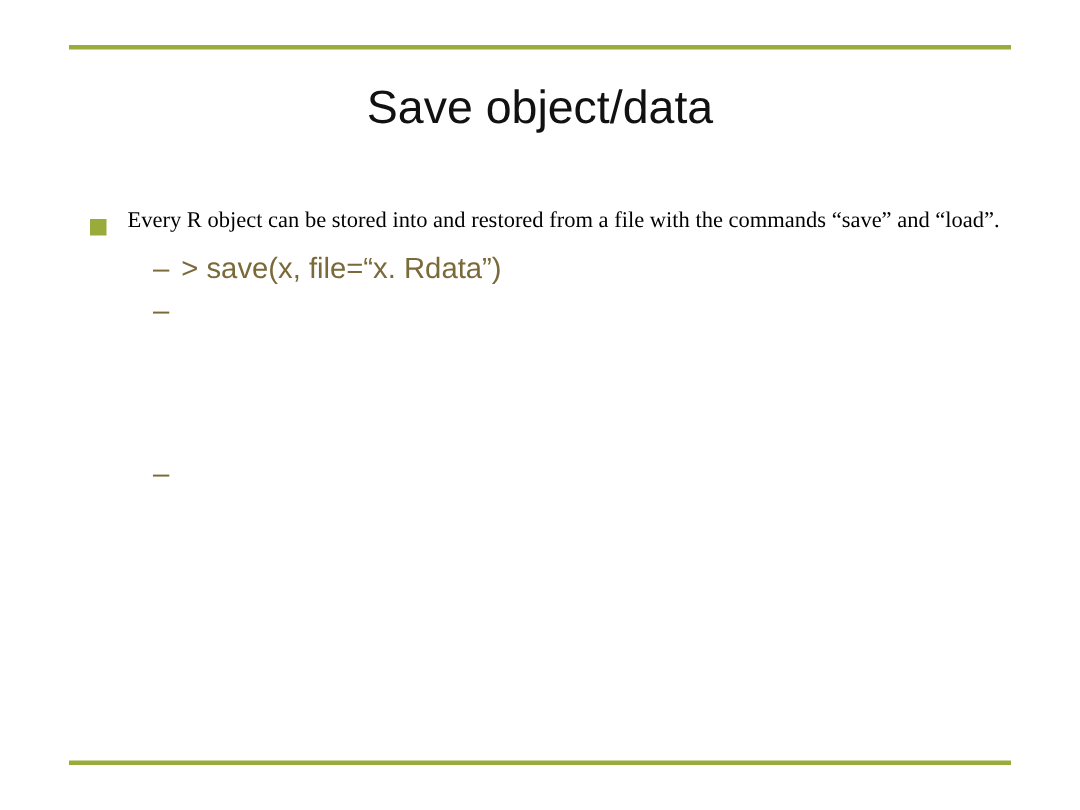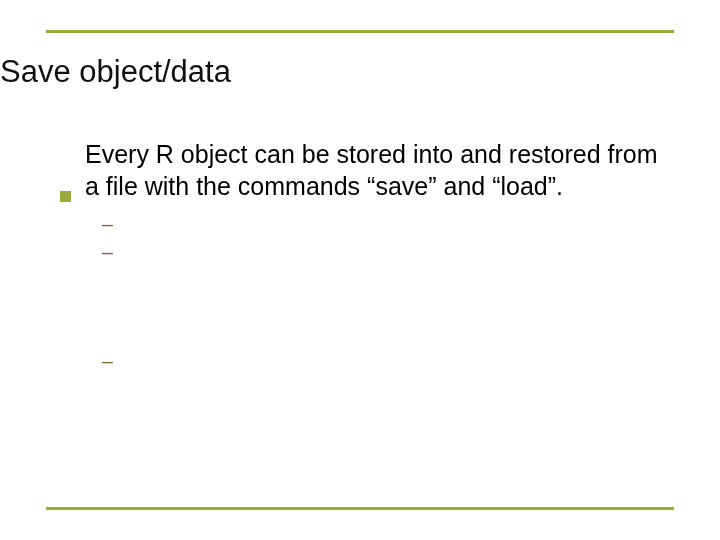--- a/index.html
+++ b/index.html
@@ -32,37 +32,38 @@
     right: 46px;
     bottom: 30px;
     height: 3px;
     background: #9aab3b;
   }
   .title {
     position: absolute;
     top: 54px;
     left: 0;
     right: 0;
-    text-align: left;
+    text-align: center;
     font-size: 31px;
     font-weight: 400;
     color: #111;
   }
   .content {
     position: absolute;
     top: 138px;
     left: 60px;
     right: 50px;
   }
   .bullet-l1 {
     display: flex;
-    align-items: flex-end;
+    align-items: flex-start;
     margin-bottom: 4px;
-    font-size: 25px;
+    font-size: 15px;
     line-height: 1.28;
+    font-family: Liberation Serif, serif;
   }
   .bullet-l1 .marker {
     width: 11px;
     height: 11px;
     background: #9aab3b;
     flex: 0 0 11px;
     margin-top: 8px;
     margin-right: 14px;
   }
   .bullet-l1 .text { flex: 1; }
@@ -94,20 +95,21 @@
 
   <div class="content">
 
     <div class="bullet-l1">
       <span class="marker"></span>
       <span class="text">Every R object can be stored into and restored from a file with the commands “save” and “load”.</span>
     </div>
     <div class="sublist">
       <div class="bullet-l2">
         <span class="dash">–</span>
+        <span>&gt; save(x, file=“x. Rdata”)</span>
       </div>
       <div class="bullet-l2">
         <span class="dash">–</span>
       </div>
     </div>
 
     <div class="gap"></div>
 
     <div class="sublist">
       <div class="bullet-l2">

